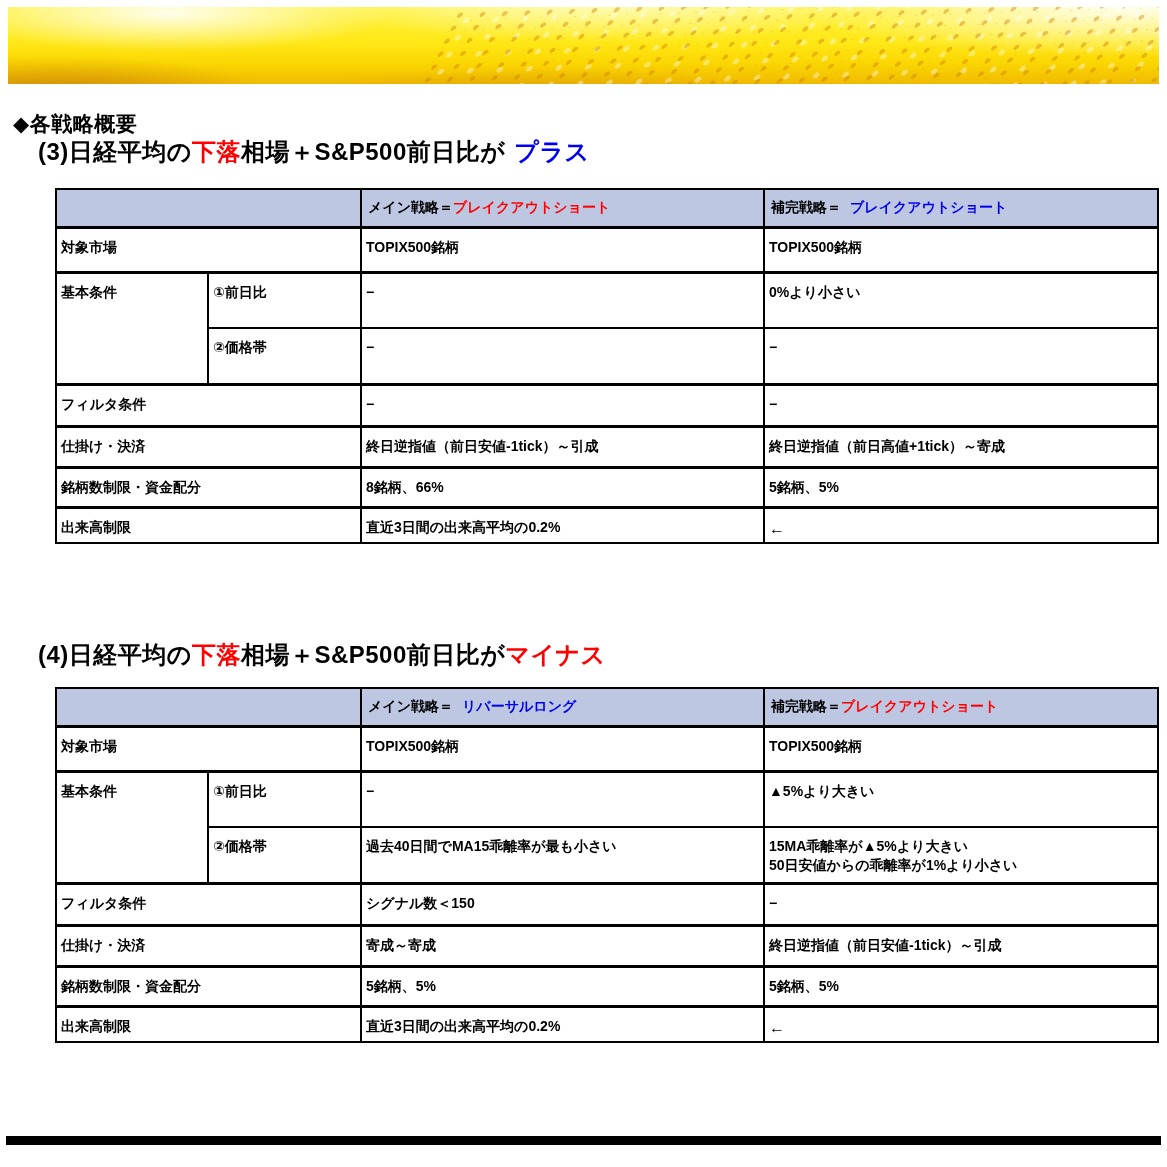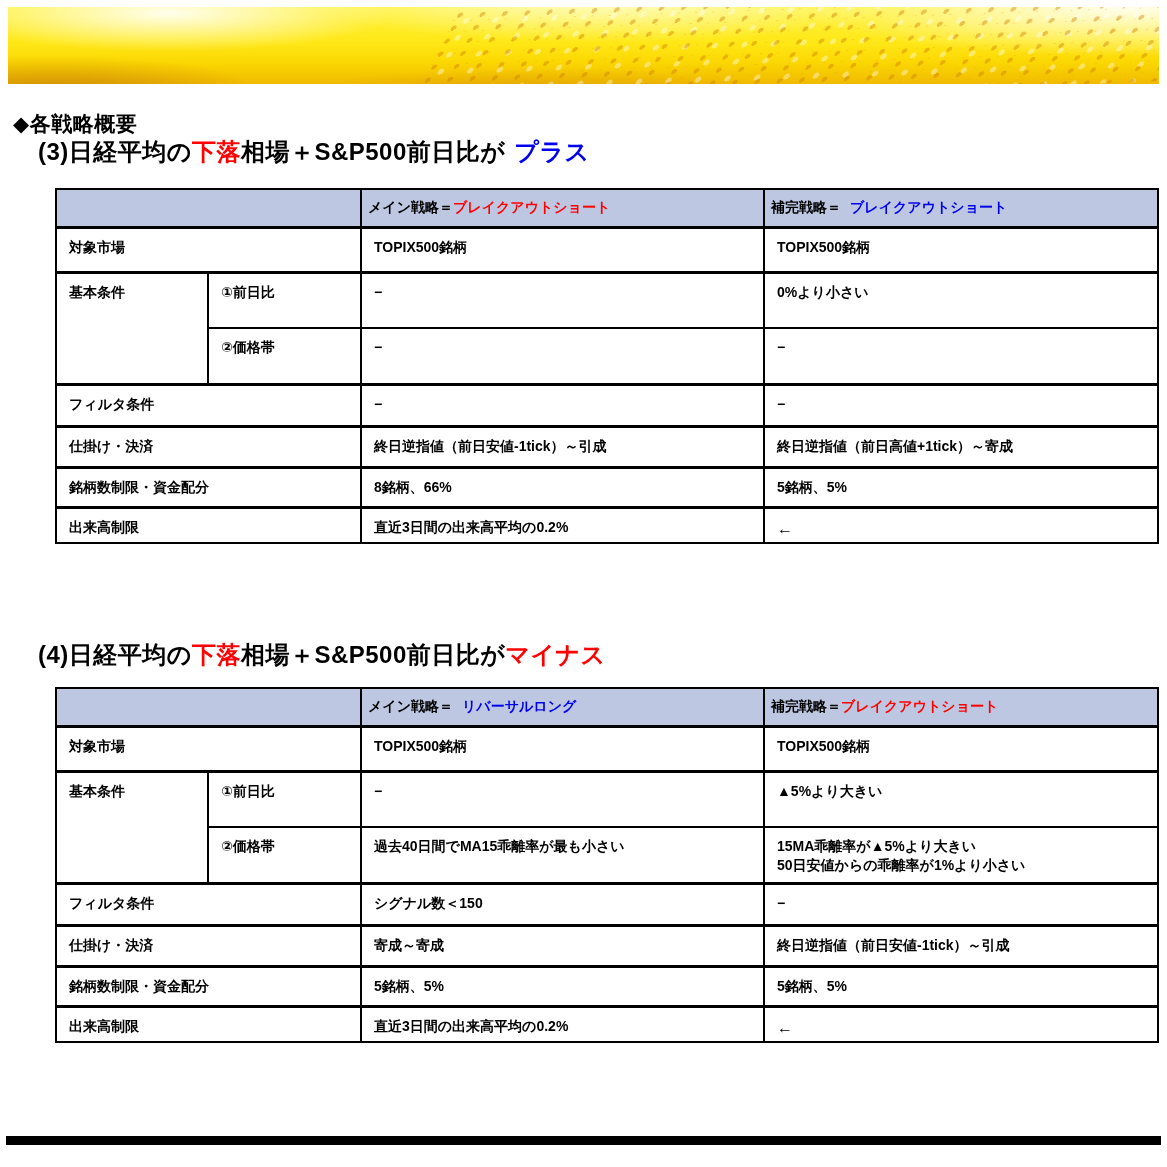--- a/index.html
+++ b/index.html
@@ -73,21 +73,21 @@
   col.c2 { width: 153px; }
   col.c3 { width: 403px; }
   col.c4 { width: 394px; }
 
   .strategy-table td {
     border: 2px solid #000;
     font-size: 14px;
     font-weight: bold;
     color: #000;
     vertical-align: top;
-    padding: 9px 8px 4px 12px;
+    padding: 9px 8px 4px 4px;
     line-height: 19px;
     overflow: hidden;
   }
   .strategy-table tr.thick > td { border-top-width: 3px; }
   .strategy-table tr.thin  > td { border-top-width: 1px; }
 
   .strategy-table tr.r-header  { height: 38px; }
   .strategy-table tr.r-market  { height: 45px; }
   .strategy-table tr.r-tall    { height: 56px; }
   .strategy-table tr.r-filter  { height: 42px; }

